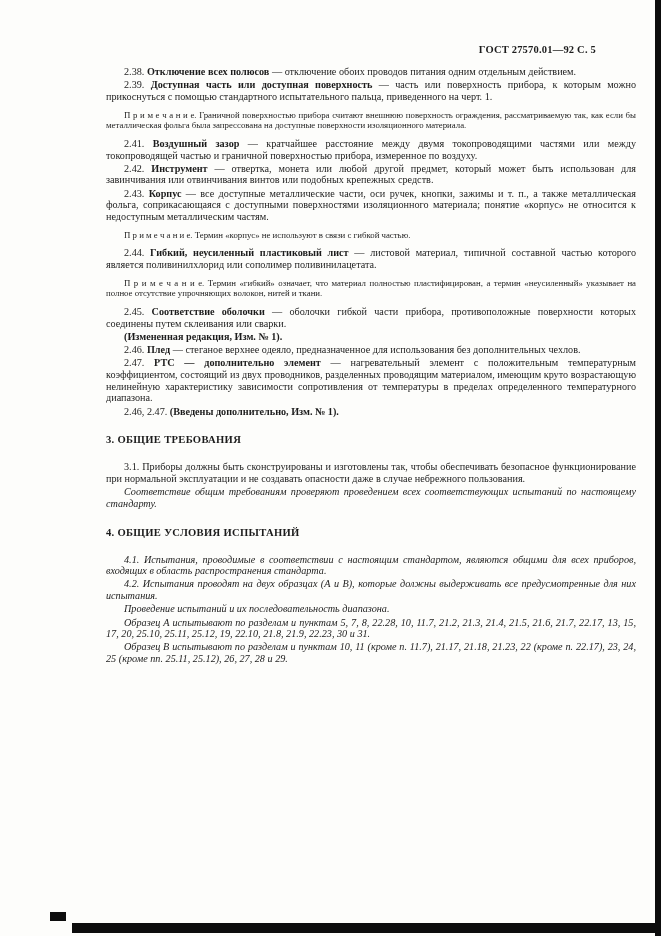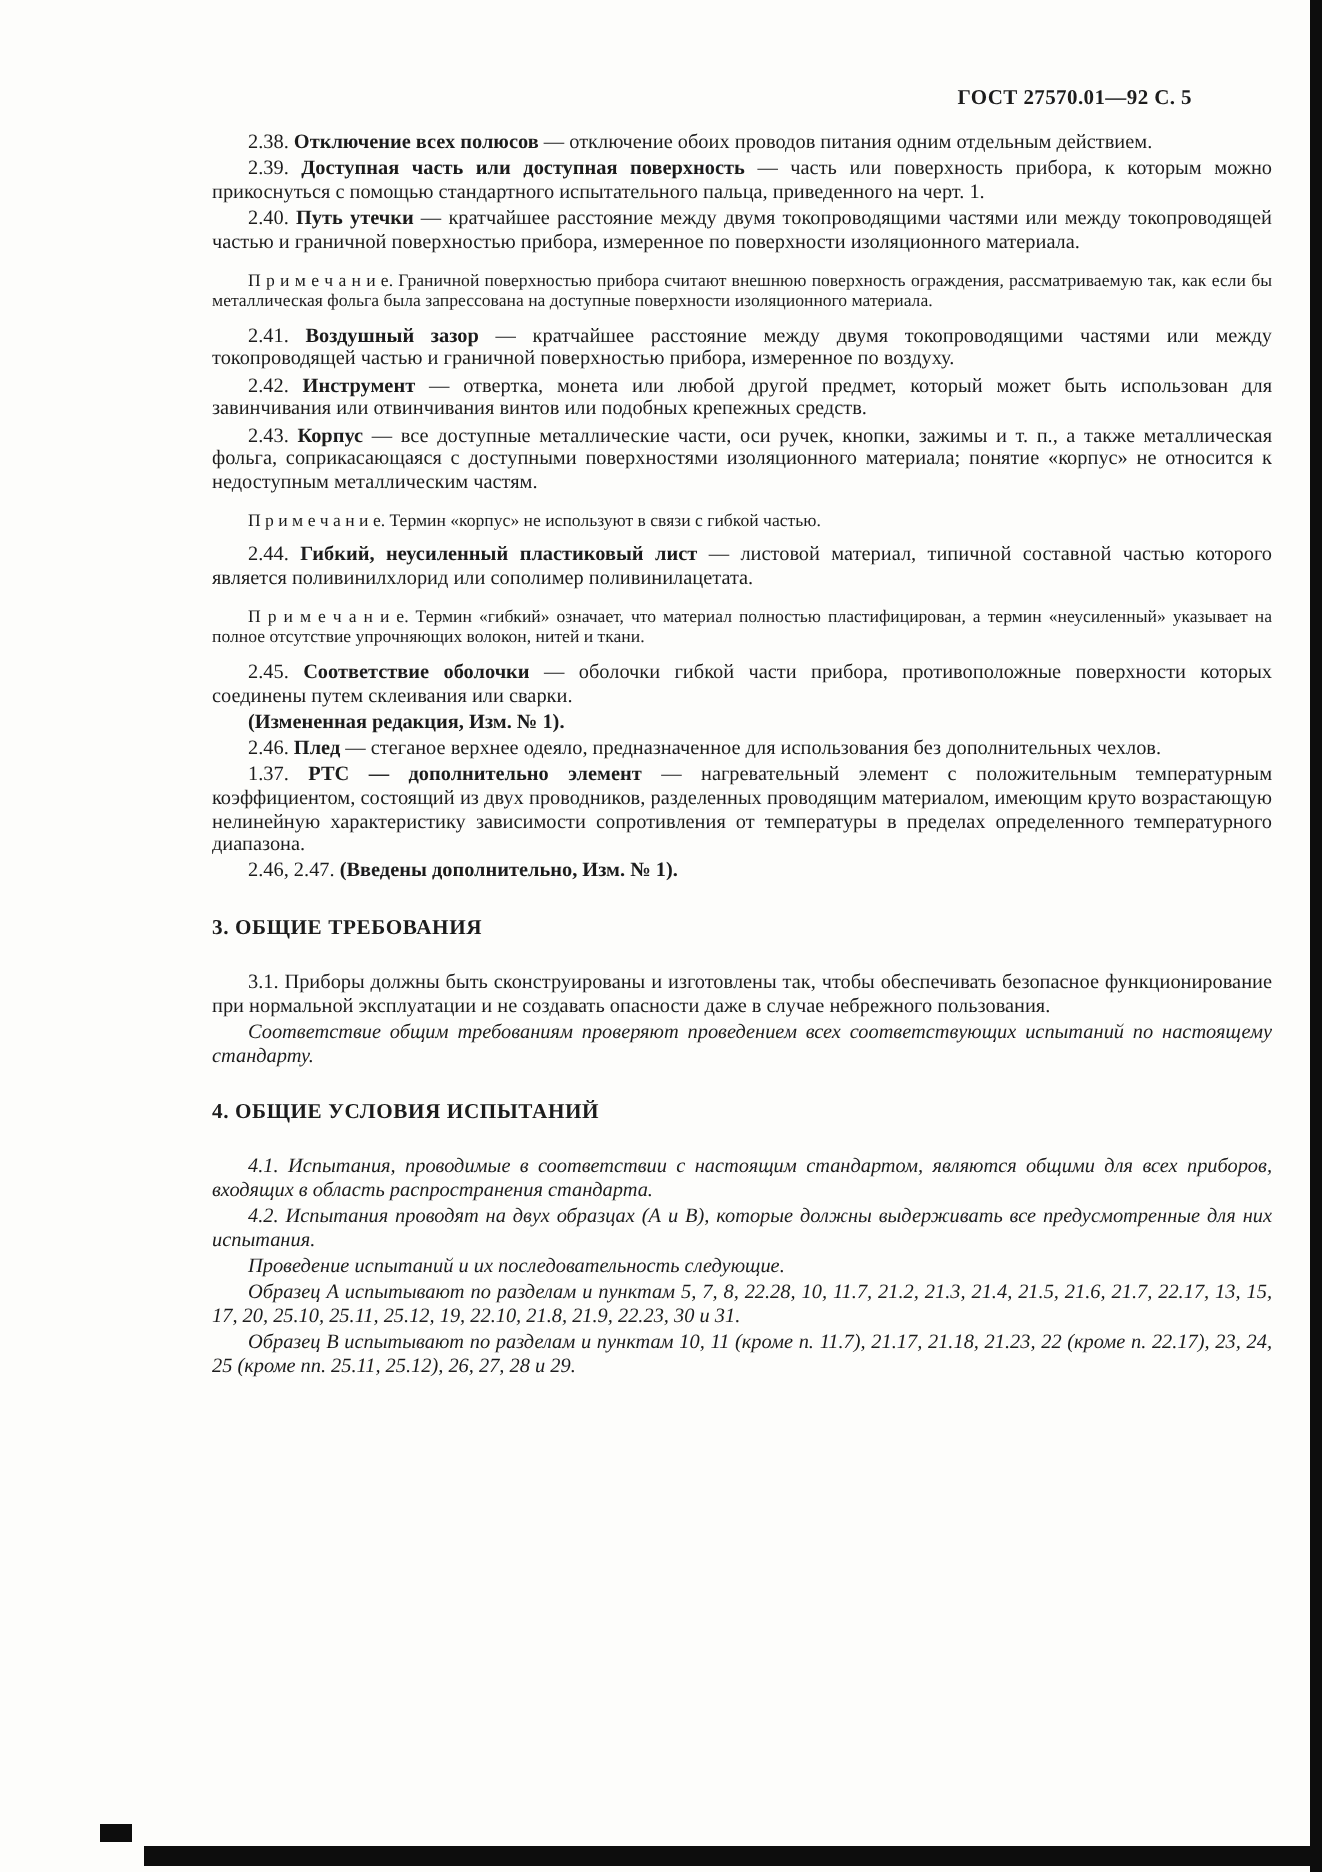--- a/index.html
+++ b/index.html
@@ -75,39 +75,38 @@
   }
 </style>
 </head>
 <body>
 
 <div class="page">
   <div class="page-header">ГОСТ 27570.01—92 С. 5</div>
   <div class="doc-body">
       <p class="para"><span>2.38. </span><span class="b">Отключение всех полюсов</span><span> — отключение обоих проводов питания одним отдельным действием.</span></p>
       <p class="para"><span>2.39. </span><span class="b">Доступная часть или доступная поверхность</span><span> — часть или поверхность прибора, к которым можно прикоснуться с помощью стандартного испытательного пальца, приведенного на черт. 1.</span></p>
-      <p class="para"><span>2.40. </span><span class="b">Путь утечки</span><span> — кратчайшее расстояние между двумя токопроводящими частями или между токопроводящей частью и граничной поверхностью прибора, измеренное по поверхности изоляционного материала.</span></p>
       <p class="note"><span>П р и м е ч а н и е.  Граничной поверхностью прибора считают внешнюю поверхность ограждения, рассматриваемую так, как если бы металлическая фольга была запрессована на доступные поверхности изоляционного материала.</span></p>
       <p class="para"><span>2.41. </span><span class="b">Воздушный зазор</span><span> — кратчайшее расстояние между двумя токопроводящими частями или между токопроводящей частью и граничной поверхностью прибора, измеренное по воздуху.</span></p>
       <p class="para"><span>2.42. </span><span class="b">Инструмент</span><span> — отвертка, монета или любой другой предмет, который может быть использован для завинчивания или отвинчивания винтов или подобных крепежных средств.</span></p>
       <p class="para"><span>2.43. </span><span class="b">Корпус</span><span> — все доступные металлические части, оси ручек, кнопки, зажимы и т. п., а также металлическая фольга, соприкасающаяся с доступными поверхностями изоляционного материала; понятие «корпус» не относится к недоступным металлическим частям.</span></p>
       <p class="note"><span>П р и м е ч а н и е.  Термин «корпус» не используют в связи с гибкой частью.</span></p>
       <p class="para"><span>2.44. </span><span class="b">Гибкий, неусиленный пластиковый лист</span><span> — листовой материал, типичной составной частью которого является поливинилхлорид или сополимер поливинилацетата.</span></p>
       <p class="note"><span>П р и м е ч а н и е.  Термин «гибкий» означает, что материал полностью пластифицирован, а термин «неусиленный» указывает на полное отсутствие упрочняющих волокон, нитей и ткани.</span></p>
       <p class="para"><span>2.45. </span><span class="b">Соответствие оболочки</span><span> — оболочки гибкой части прибора, противоположные поверхности которых соединены путем склеивания или сварки.</span></p>
       <p class="para"><span class="b">(Измененная редакция, Изм. № 1).</span></p>
       <p class="para"><span>2.46. </span><span class="b">Плед</span><span> — стеганое верхнее одеяло, предназначенное для использования без дополнительных чехлов.</span></p>
-      <p class="para"><span>1.37. </span><span class="b">РТС — дополнительно элемент</span><span> — нагревательный элемент с положительным температурным коэффициентом, состоящий из двух проводников, разделенных проводящим материалом, имеющим круто возрастающую нелинейную характеристику зависимости сопротивления от температуры в пределах определенного температурного диапазона.</span></p>
+      <p class="para"><span>2.47. </span><span class="b">РТС — дополнительно элемент</span><span> — нагревательный элемент с положительным температурным коэффициентом, состоящий из двух проводников, разделенных проводящим материалом, имеющим круто возрастающую нелинейную характеристику зависимости сопротивления от температуры в пределах определенного температурного диапазона.</span></p>
       <p class="para"><span>2.46, 2.47. </span><span class="b">(Введены дополнительно, Изм. № 1).</span></p>
       <p class="heading"><span>3. ОБЩИЕ ТРЕБОВАНИЯ</span></p>
       <p class="para"><span>3.1. Приборы должны быть сконструированы и изготовлены так, чтобы обеспечивать безопасное функционирование при нормальной эксплуатации и не создавать опасности даже в случае небрежного пользования.</span></p>
       <p class="para"><span class="i">Соответствие общим требованиям проверяют проведением всех соответствующих испытаний по настоящему стандарту.</span></p>
       <p class="heading"><span>4. ОБЩИЕ УСЛОВИЯ ИСПЫТАНИЙ</span></p>
       <p class="para"><span class="i">4.1.  Испытания, проводимые в соответствии с настоящим стандартом, являются общими для всех приборов, входящих в область распространения стандарта.</span></p>
       <p class="para"><span class="i">4.2.  Испытания проводят на двух образцах (А и В), которые должны выдерживать все предусмотренные для них испытания.</span></p>
-      <p class="para"><span class="i">Проведение испытаний и их последовательность следующие.</span></p>
+      <p class="para"><span class="i">Проведение испытаний и их последовательность диапазона.</span></p>
       <p class="para"><span class="i">Образец А испытывают по разделам и пунктам 5, 7, 8, 22.28, 10, 11.7, 21.2, 21.3, 21.4, 21.5, 21.6, 21.7, 22.17, 13, 15, 17, 20, 25.10, 25.11, 25.12, 19, 22.10, 21.8, 21.9, 22.23, 30 и 31.</span></p>
       <p class="para"><span class="i">Образец В испытывают по разделам и пунктам 10, 11 (кроме п. 11.7), 21.17, 21.18, 21.23, 22 (кроме п. 22.17), 23, 24, 25 (кроме пп. 25.11, 25.12), 26, 27, 28 и 29.</span></p>
     </div>
   <div class="scan-right"></div>
   <div class="scan-bottom"></div>
   <div class="scan-mark"></div>
 </div>
 
 </body></html>

